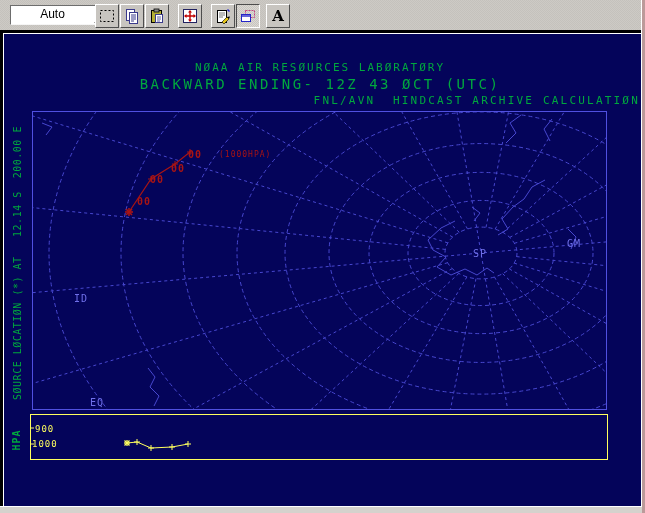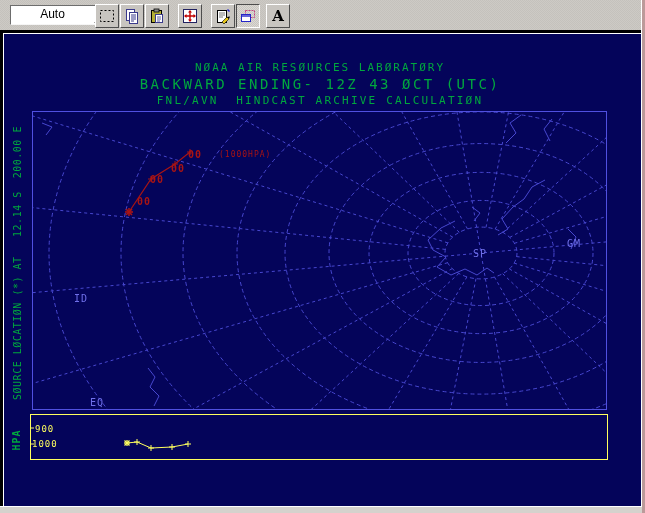--- a/index.html
+++ b/index.html
@@ -21,21 +21,21 @@
         display:flex;align-items:center;justify-content:center;}
   .tbtn.pressed{border-color:#4d4d4d #fff #fff #4d4d4d;
         background-image:repeating-conic-gradient(#dcd9d4 0 25%, #c8c5c0 0 50%);background-size:2px 2px;}
   .tbtn .aletter{font-family:"DejaVu Serif", serif;font-weight:bold;font-size:15px;color:#000;line-height:1;}
   
   .edge{position:absolute;}
   
   .ptitle{position:absolute;left:0;width:640px;text-align:center;color:#00a83e;white-space:pre;}
   .t1{top:61px;font-size:11px;letter-spacing:2px;}
   .t2{top:76px;font-size:14px;letter-spacing:2.5px;}
-  .t3{top:94px;font-size:11px;letter-spacing:2.2px;}
+  .t3{top:94px;font-size:11px;letter-spacing:2.2px;text-align:right;}
   .vlabel{position:absolute;color:#00a83e;white-space:pre;transform:translate(-50%,-50%) rotate(-90deg);}
   .src{left:17px;top:263px;font-size:10px;letter-spacing:0.5px;}
   .hpa{left:16px;top:440px;font-size:10px;font-weight:bold;letter-spacing:1px;}
   svg{position:absolute;}
 </style>
 </head>
 <body>
 
 <div class="screen">
 

